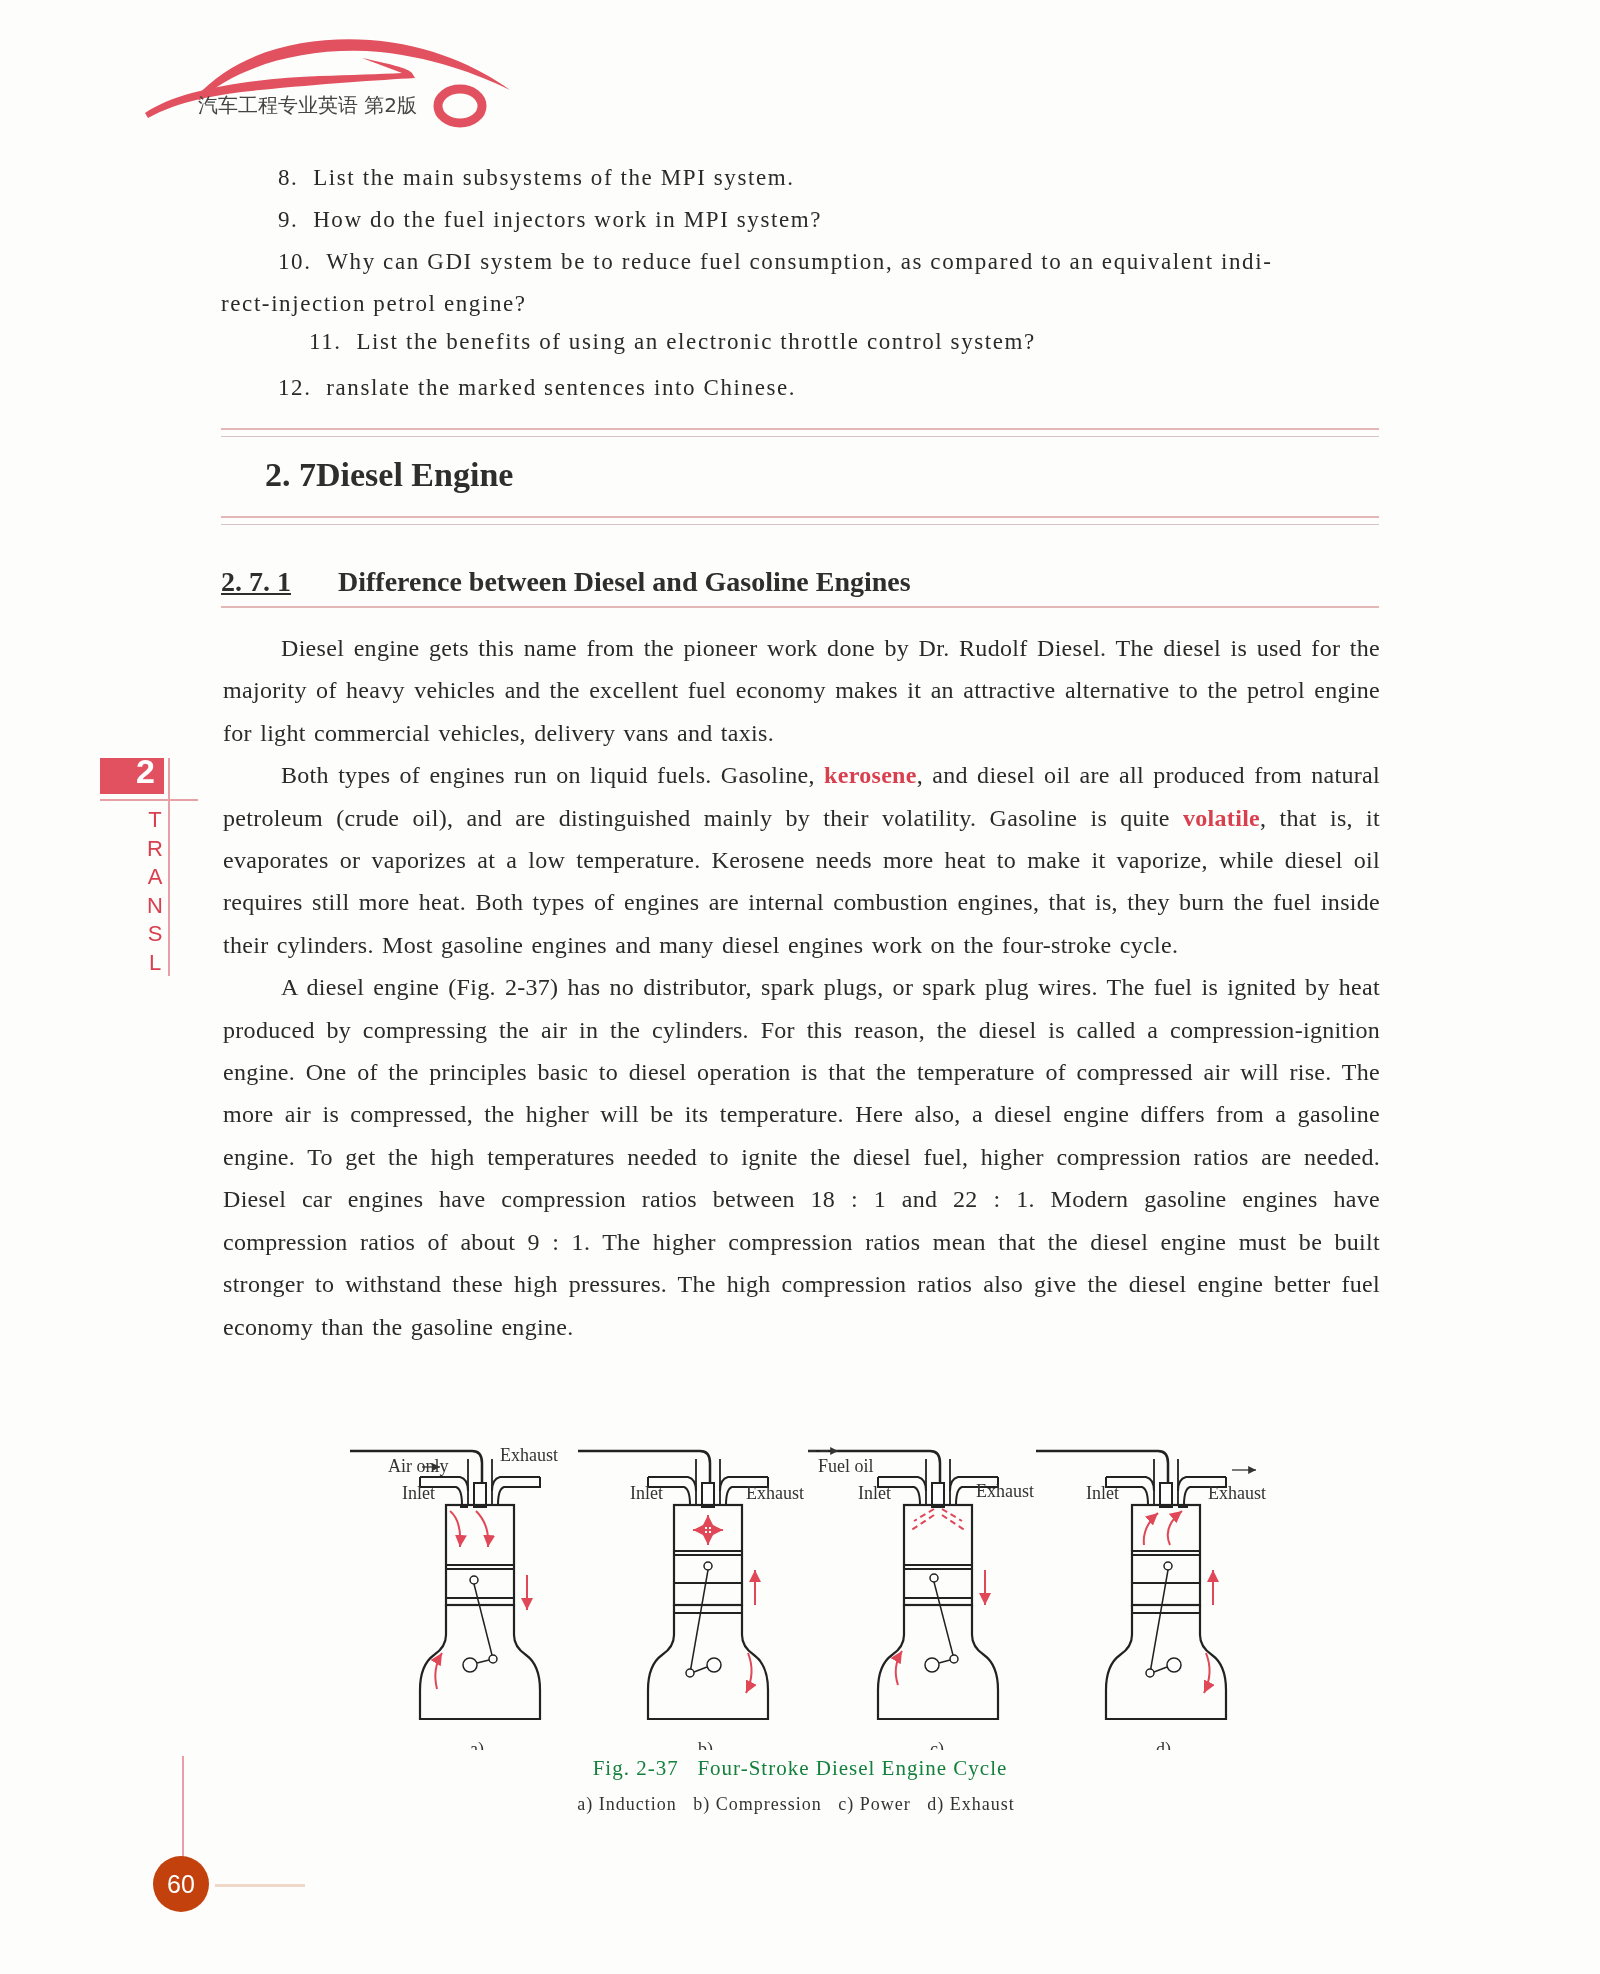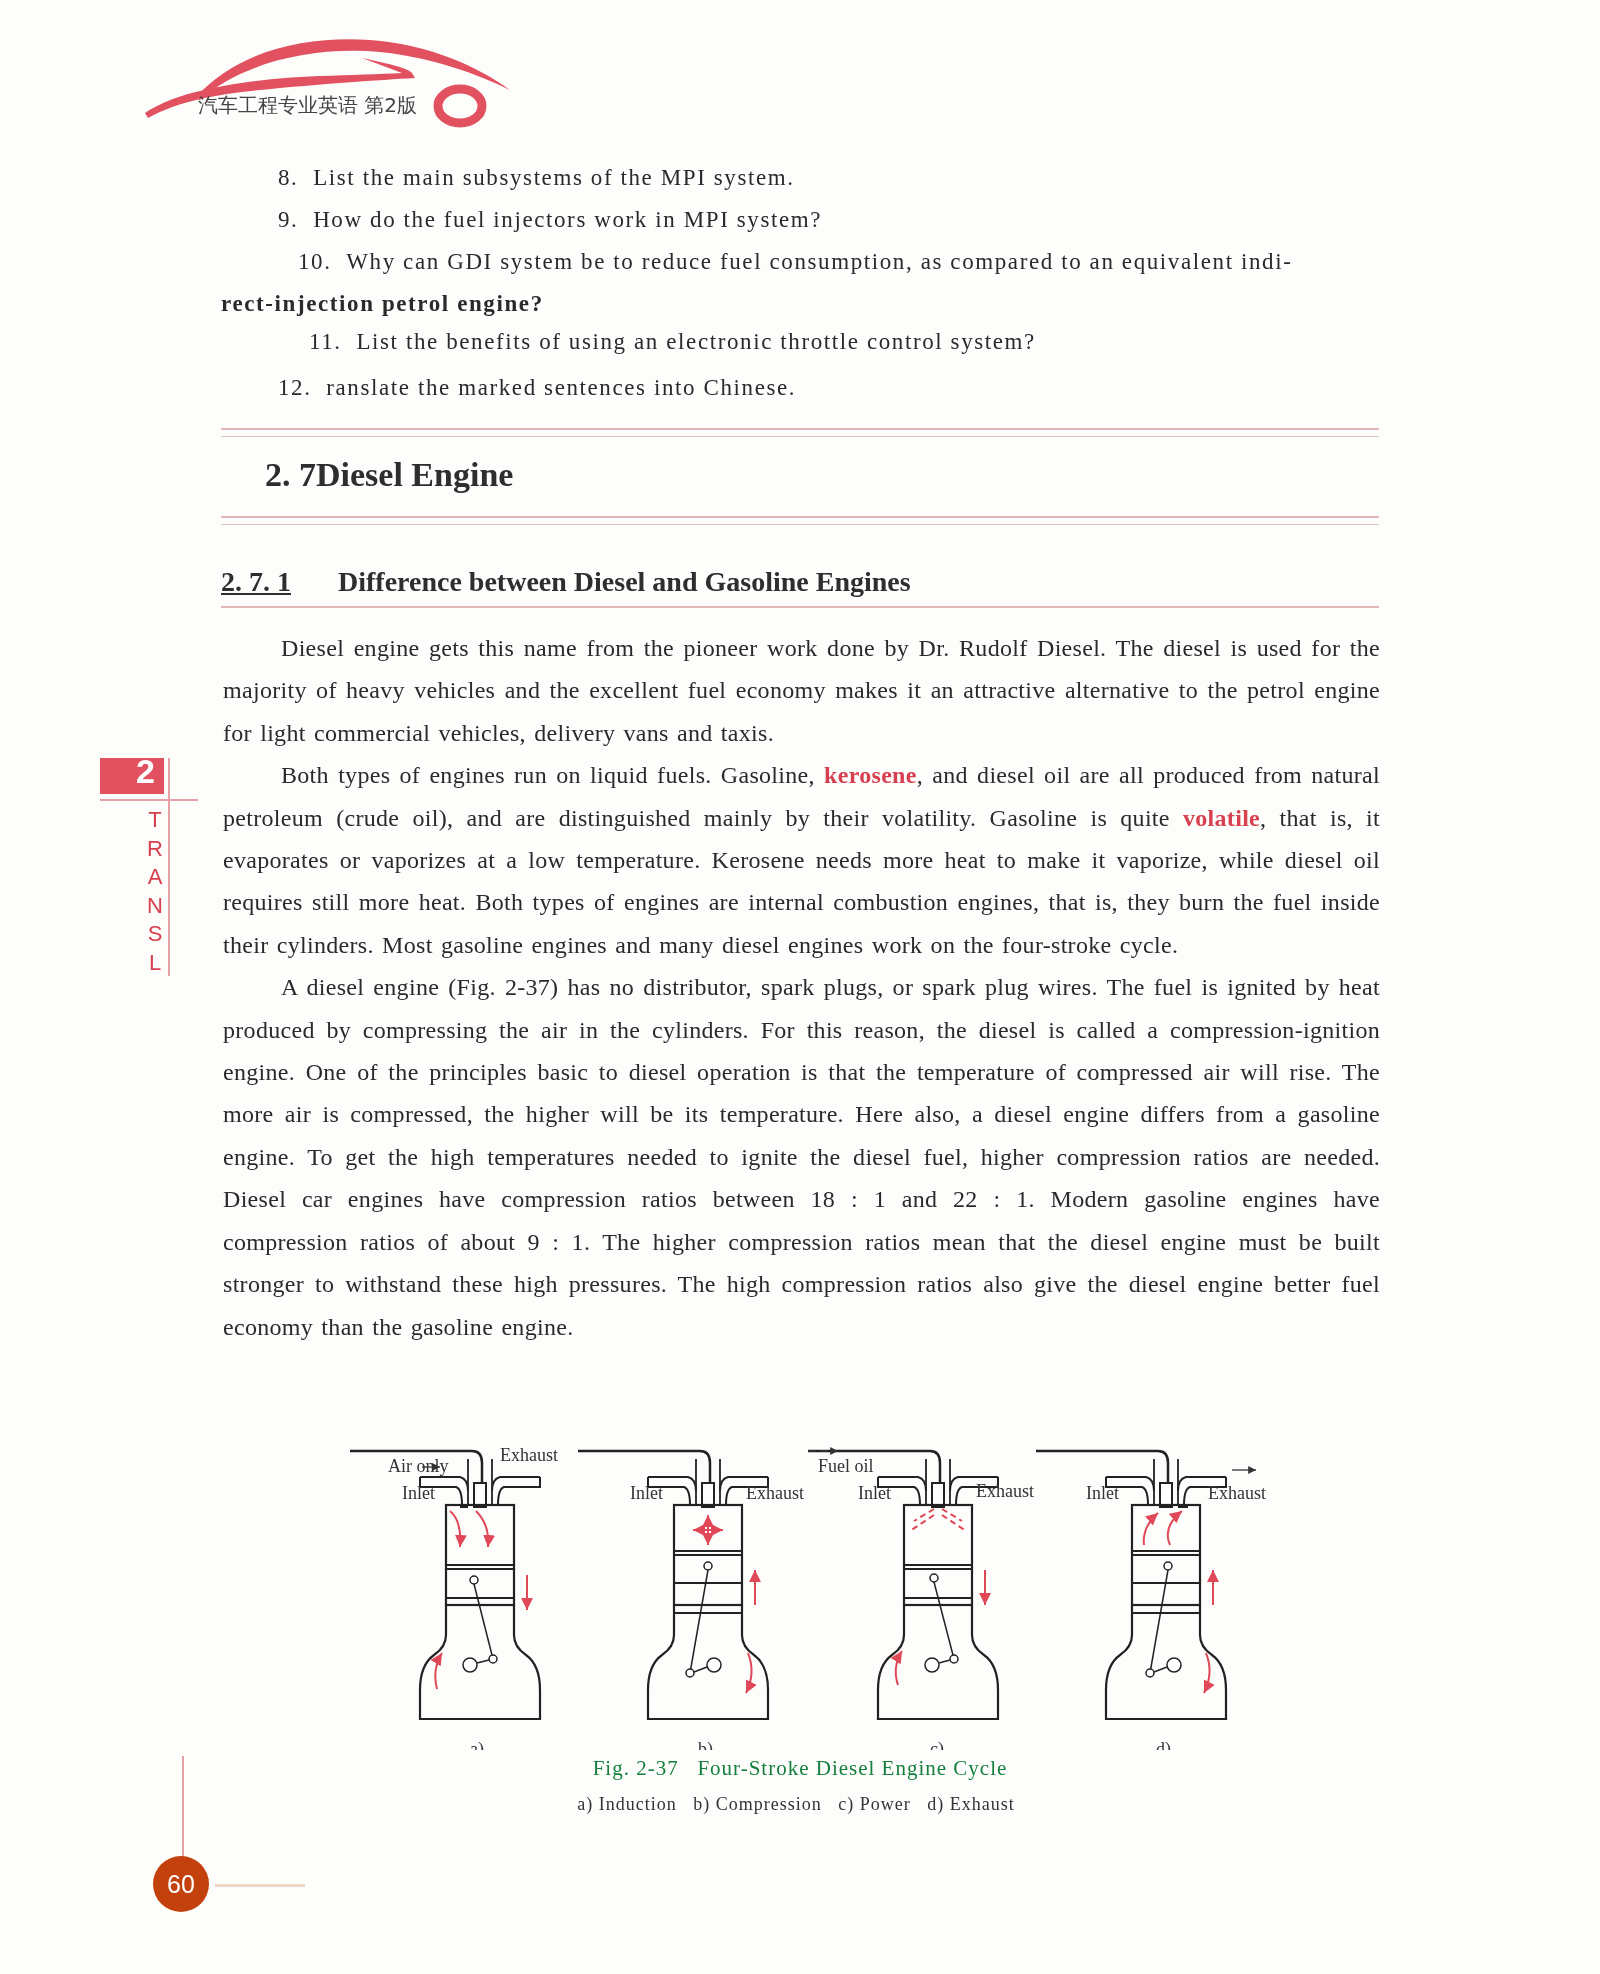--- a/index.html
+++ b/index.html
@@ -67,24 +67,24 @@
   <ellipse cx="320" cy="78" rx="22" ry="17" fill="none" stroke="#e2515f" stroke-width="9"></ellipse>
 </svg>
 <div id="logo-text" class="abs">汽车工程专业英语 第2版</div>
 
 <div class="abs q" style="left:278px; top:157px;">
   <span>8.</span>&nbsp;&nbsp;<span>List the main subsystems of the MPI system.</span>
 </div>
 <div class="abs q" style="left:278px; top:199px;">
   <span>9.</span>&nbsp;&nbsp;<span>How do the fuel injectors work in MPI system?</span>
 </div>
-<div class="abs q" style="left:278px; top:241px;margin-left:20px;">
+<div class="abs q" style="left:278px; top:241px;">
   <span>10.</span>&nbsp;&nbsp;<span>Why can GDI system be to reduce fuel consumption, as compared to an equivalent indi-</span>
 </div>
-<div class="abs q" style="left:221px; top:283px;font-weight:bold;">rect-injection petrol engine?</div>
+<div class="abs q" style="left:221px; top:283px;">rect-injection petrol engine?</div>
 <div class="abs q" style="left:278px; top:321px;margin-left:31px;">
   <span>11.</span>&nbsp;&nbsp;<span>List the benefits of using an electronic throttle control system?</span>
 </div>
 <div class="abs q" style="left:278px; top:367px;text-align:right;">
   <span>12.</span>&nbsp;&nbsp;<span>ranslate the marked sentences into Chinese.</span>
 </div>
 
 <div class="abs dbl-rule" style="top:428px;"></div>
 <div id="sec-title" class="abs">
   <span class="num">2. 7</span><span>Diesel Engine</span>

